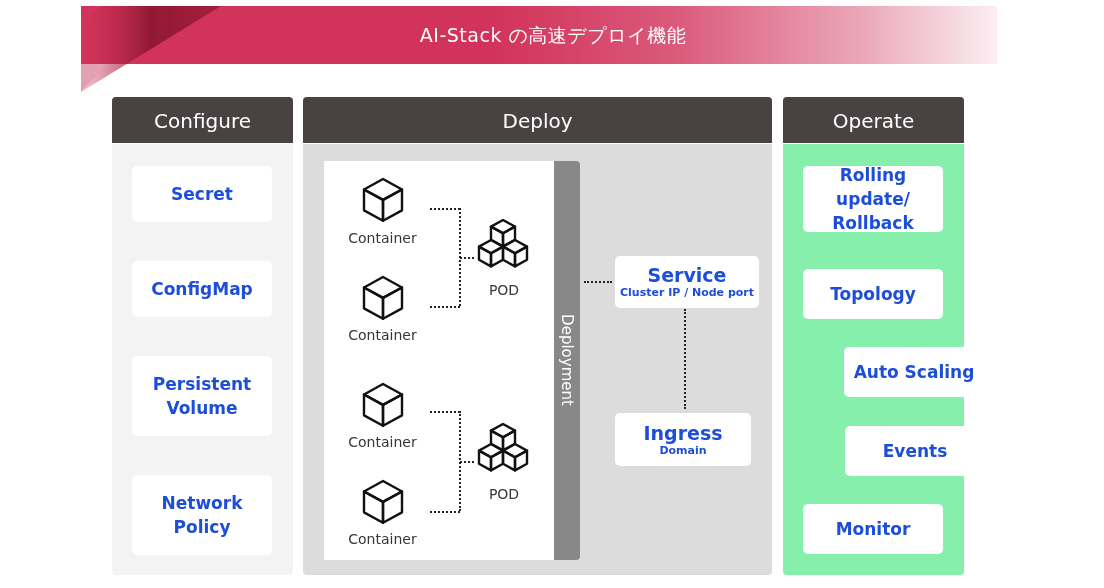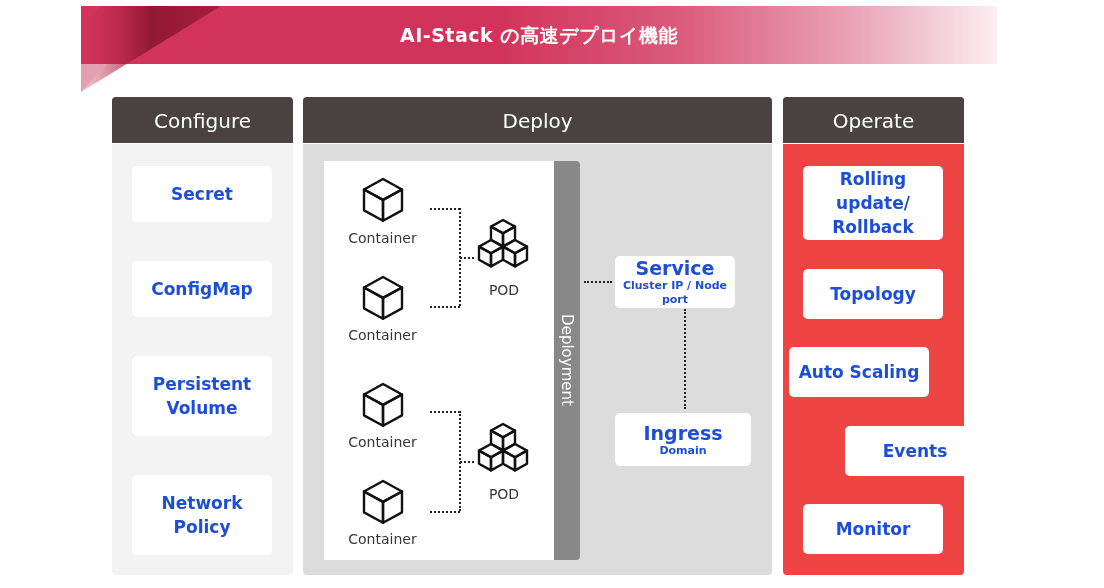--- a/index.html
+++ b/index.html
@@ -1,19 +1,19 @@
 <!DOCTYPE html>
 <html><head>
 <meta charset="utf-8">
 <style>
   html,body{margin:0;padding:0;background:#fff;}
   body{width:1104px;height:588px;position:relative;overflow:hidden;font-family:"DejaVu Sans","Liberation Sans",sans-serif;color:#3a3535;}
   .banner{position:absolute;left:81px;top:6px;width:916px;height:58px;
     background:linear-gradient(90deg,#d2335a 0%,#d2335a 45%,#da5a7a 65%,#eaa6b8 85%,#fbeef2 100%);}
-  .banner-title{position:absolute;left:81px;top:6px;width:916px;height:58px;line-height:58px;text-align:center;color:#fff;font-weight:bold;font-size:19px;letter-spacing:0.5px;}
+  .banner-title{position:absolute;left:95px;top:6px;width:916px;height:58px;line-height:58px;text-align:center;color:#fff;font-weight:normal;font-size:19px;letter-spacing:0.5px;}
   .col{position:absolute;top:97px;border-radius:4px;overflow:hidden;}
   .col-head{height:46px;background:#4a4242;color:#fff;font-size:20px;line-height:48px;text-align:center;border-bottom:1px solid #fff;}
   .box{position:absolute;background:#fff;border-radius:5px;display:flex;align-items:center;justify-content:center;text-align:center;font-size:17px;line-height:24px;color:#1d4ed8;font-weight:bold;}
   .small{font-size:11px;line-height:14px;}
   .inner{position:absolute;left:324px;top:161px;width:250px;height:399px;background:#fff;}
   .deploy-bar{position:absolute;left:554px;top:161px;width:26px;height:399px;background:#888;border-radius:0 4px 4px 0;}
   .deploy-text{position:absolute;left:567px;top:360px;transform:translate(-50%,-50%) rotate(90deg);color:#fff;font-size:15px;white-space:nowrap;}
   .label{position:absolute;font-size:14px;color:#3a3535;text-align:center;}
   .dot-h{position:absolute;border-top:2px dotted #222;height:0;}
   .dot-v{position:absolute;border-left:2px dotted #222;width:0;}
@@ -76,38 +76,38 @@
 
 <div class="dot-h" style="left:430px;top:411px;width:30px;"></div>
 <div class="dot-h" style="left:430px;top:511px;width:30px;"></div>
 <div class="dot-v" style="left:459px;top:411px;height:100px;"></div>
 <div class="dot-h" style="left:460px;top:461px;width:14px;"></div>
 
 <div class="dot-h" style="left:584px;top:281px;width:28px;"></div>
 
 <div class="dot-v" style="left:684px;top:309px;height:100px;"></div>
 
-<div class="box" style="left:615px;top:256px;width:120px;height:52px;flex-direction:column;">
+<div class="box" style="left:615px;top:256px;width:144px;height:52px;flex-direction:column;">
   <span style="font-size:19px;line-height:22px;">Service</span>
   <span class="small">Cluster IP / Node port</span>
 </div>
 <div class="box" style="left:615px;top:413px;width:136px;height:53px;flex-direction:column;">
   <span style="font-size:19px;line-height:22px;">Ingress</span>
   <span class="small">Domain</span>
 </div>
 
-<div class="col" style="left:783px;width:181px;height:478px;background:#ef4444;">
+<div class="col" style="left:783px;width:181px;height:478px;background:#86efac;">
   <div class="col-head">Operate</div>
 </div>
-<div class="box" style="left:803px;top:166px;width:140px;height:74px;white-space:pre-line;"><span>Rolling update/
+<div class="box" style="left:803px;top:166px;width:140px;height:66px;white-space:pre-line;"><span>Rolling update/
 Rollback</span></div>
 <div class="box" style="left:803px;top:269px;width:140px;height:50px;">
     <span>Topology</span>
   </div>
-<div class="box" style="left:789px;top:347px;width:140px;height:50px;">
+<div class="box" style="left:844px;top:347px;width:140px;height:50px;">
     <span>Auto Scaling</span>
   </div>
 <div class="box" style="left:803px;top:426px;width:140px;height:50px;margin-left:42px;">
     <span>Events</span>
   </div>
 <div class="box" style="left:803px;top:504px;width:140px;height:50px;">
     <span>Monitor</span>
   </div>
 
 <svg width="44" height="49.699999999999996" style="position: absolute; left: 361px; top: 176px;">

